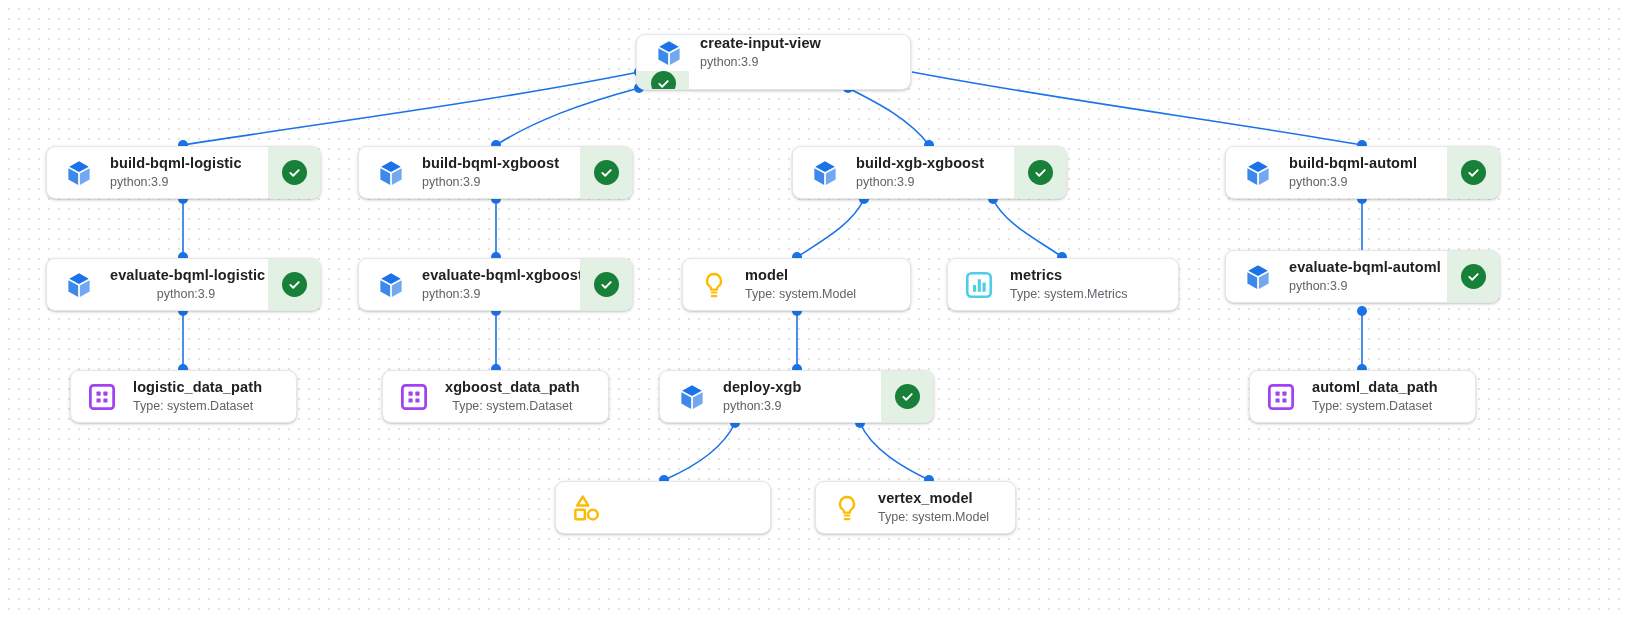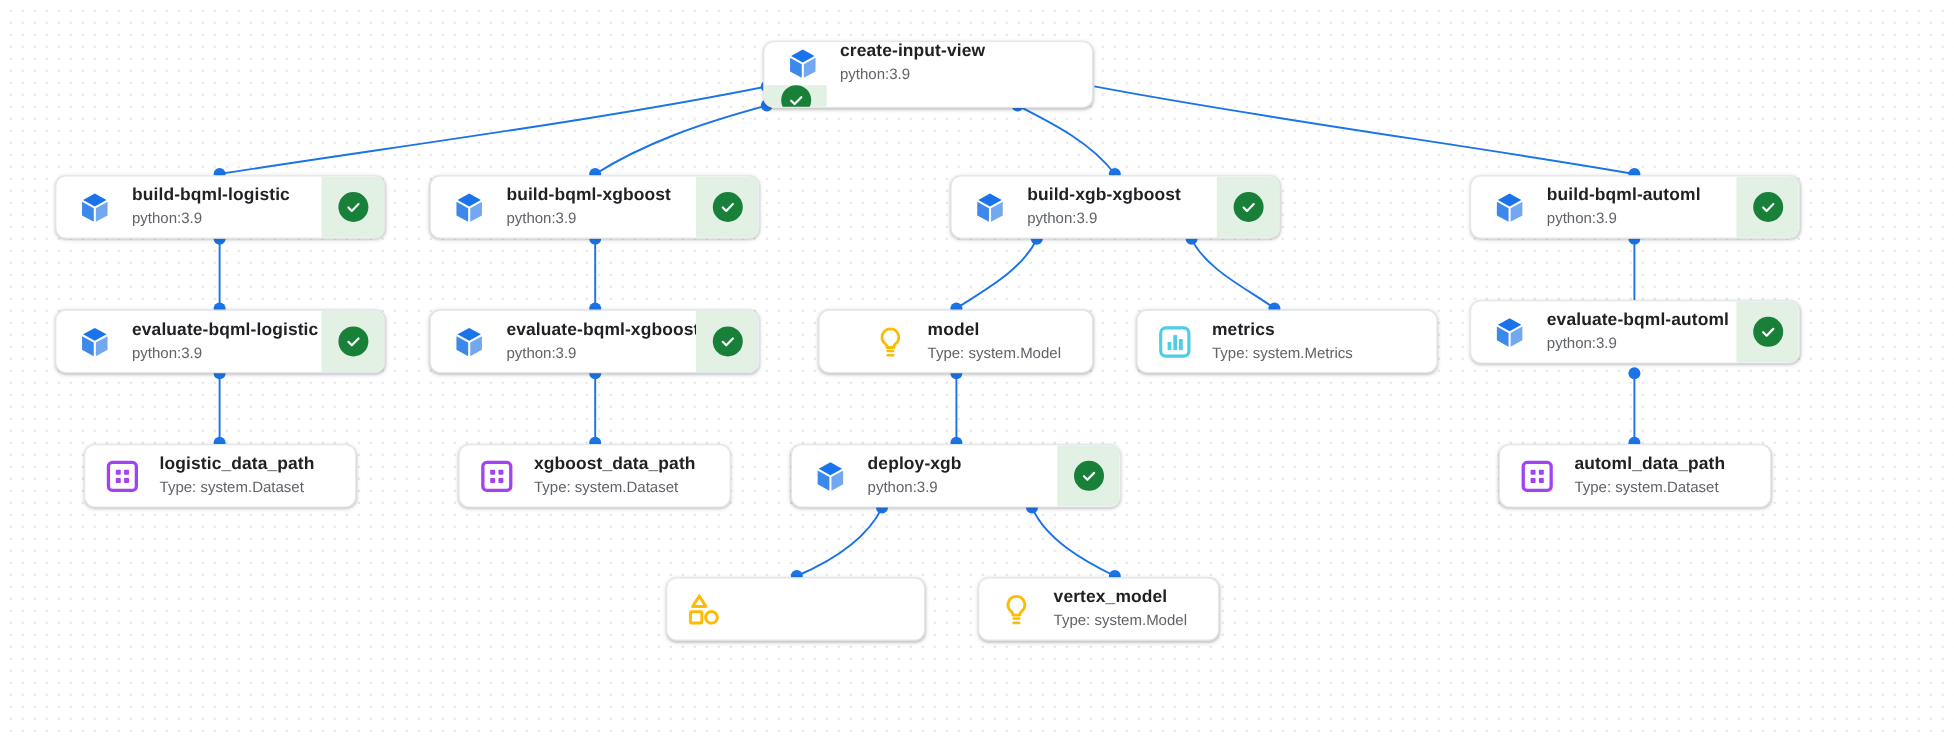--- a/index.html
+++ b/index.html
@@ -278,21 +278,21 @@
           </div>
         </div>
         <div class="node-status">
           <span class="check-circle">
             <svg width="15" height="15" viewBox="0 0 24 24" aria-hidden="true">
               <path d="M5.3 12.6 9.9 17.2 18.8 8.1" fill="none" stroke="#ffffff" stroke-width="2.9" stroke-linecap="round" stroke-linejoin="round"></path>
             </svg>
           </span>
         </div>
       </div>
-      <div class="node task" style="left: 46px; top: 258px; width: 275px; height: 53px;">
+      <div class="node task" style="left: 46px; top: 258px; width: 275px; height: 53px; text-align: center;">
         <div class="node-body">
           <div class="node-icon">
             <svg width="30" height="30" viewBox="0 0 24 24" aria-hidden="true">
               <path fill="#1a73e8" d="M12 2.3 3.6 6.6v10.8L12 21.7l8.4-4.3V6.6z" opacity="0.0"></path>
               <path fill="#1a73e8" d="M12 2.6 4.2 6.9 12 11.2l7.8-4.3z"></path>
               <path fill="#1a73e8" d="M3.5 8.1v9.1L11.3 21.5v-9.1z" opacity="0.85"></path>
               <path fill="#1a73e8" d="M12.7 12.4v9.1l7.8-4.3V8.1z" opacity="0.62"></path>
             </svg>
           </div>
           <div class="node-text">
@@ -324,36 +324,36 @@
           </div>
         </div>
         <div class="node-status">
           <span class="check-circle">
             <svg width="15" height="15" viewBox="0 0 24 24" aria-hidden="true">
               <path d="M5.3 12.6 9.9 17.2 18.8 8.1" fill="none" stroke="#ffffff" stroke-width="2.9" stroke-linecap="round" stroke-linejoin="round"></path>
             </svg>
           </span>
         </div>
       </div>
-      <div class="node artifact" style="left: 682px; top: 258px; width: 229px; height: 53px; padding-left: 28px;">
+      <div class="node artifact" style="left: 682px; top: 258px; width: 229px; height: 53px;">
         <div class="node-body">
           <div class="node-icon">
             <svg width="30" height="30" viewBox="0 0 24 24" aria-hidden="true">
               <path d="M12 3.2a5.6 5.6 0 0 0-3.3 10.1c.6.45.95 1.1.95 1.8v.55h4.7v-.55c0-.7.35-1.35.95-1.8A5.6 5.6 0 0 0 12 3.2z" fill="none" stroke="#fbbc04" stroke-width="1.9" stroke-linejoin="round"></path>
               <rect x="9.3" y="17.1" width="5.4" height="1.7" rx="0.85" fill="#fbbc04"></rect>
               <rect x="9.3" y="20" width="5.4" height="1.7" rx="0.85" fill="#fbbc04"></rect>
             </svg>
           </div>
           <div class="node-text">
             <div class="node-title">model</div>
             <div class="node-sub">Type: system.Model</div>
           </div>
         </div>
       </div>
-      <div class="node artifact" style="left: 947px; top: 258px; width: 251px; height: 53px;">
+      <div class="node artifact" style="left: 947px; top: 258px; width: 232px; height: 53px;">
         <div class="node-body">
           <div class="node-icon">
             <svg width="30" height="30" viewBox="0 0 24 24" aria-hidden="true">
               <rect x="2.6" y="2.6" width="18.8" height="18.8" rx="3.4" fill="none" stroke="#4ecde6" stroke-width="2.1"></rect>
               <rect x="7.2" y="12.0" width="2.5" height="5.4" fill="#4ecde6"></rect>
               <rect x="11.0" y="7.4" width="2.5" height="10.0" fill="#4ecde6"></rect>
               <rect x="14.8" y="10.0" width="2.5" height="7.4" fill="#4ecde6"></rect>
             </svg>
           </div>
           <div class="node-text">
@@ -395,21 +395,21 @@
               <rect x="7.6" y="13.1" width="3.3" height="3.3" rx="0.5" fill="#a142f4"></rect>
               <rect x="13.1" y="13.1" width="3.3" height="3.3" rx="0.5" fill="#a142f4"></rect>
             </svg>
           </div>
           <div class="node-text">
             <div class="node-title">logistic_data_path</div>
             <div class="node-sub">Type: system.Dataset</div>
           </div>
         </div>
       </div>
-      <div class="node artifact" style="left: 382px; top: 370px; width: 227px; height: 53px;">
+      <div class="node artifact" style="left: 382px; top: 370px; width: 227px; height: 53px; text-align: center;">
         <div class="node-body">
           <div class="node-icon">
             <svg width="30" height="30" viewBox="0 0 24 24" aria-hidden="true">
               <rect x="2.7" y="2.7" width="18.6" height="18.6" rx="2.6" fill="none" stroke="#a142f4" stroke-width="2.2"></rect>
               <rect x="7.6" y="7.6" width="3.3" height="3.3" rx="0.5" fill="#a142f4"></rect>
               <rect x="13.1" y="7.6" width="3.3" height="3.3" rx="0.5" fill="#a142f4"></rect>
               <rect x="7.6" y="13.1" width="3.3" height="3.3" rx="0.5" fill="#a142f4"></rect>
               <rect x="13.1" y="13.1" width="3.3" height="3.3" rx="0.5" fill="#a142f4"></rect>
             </svg>
           </div>

